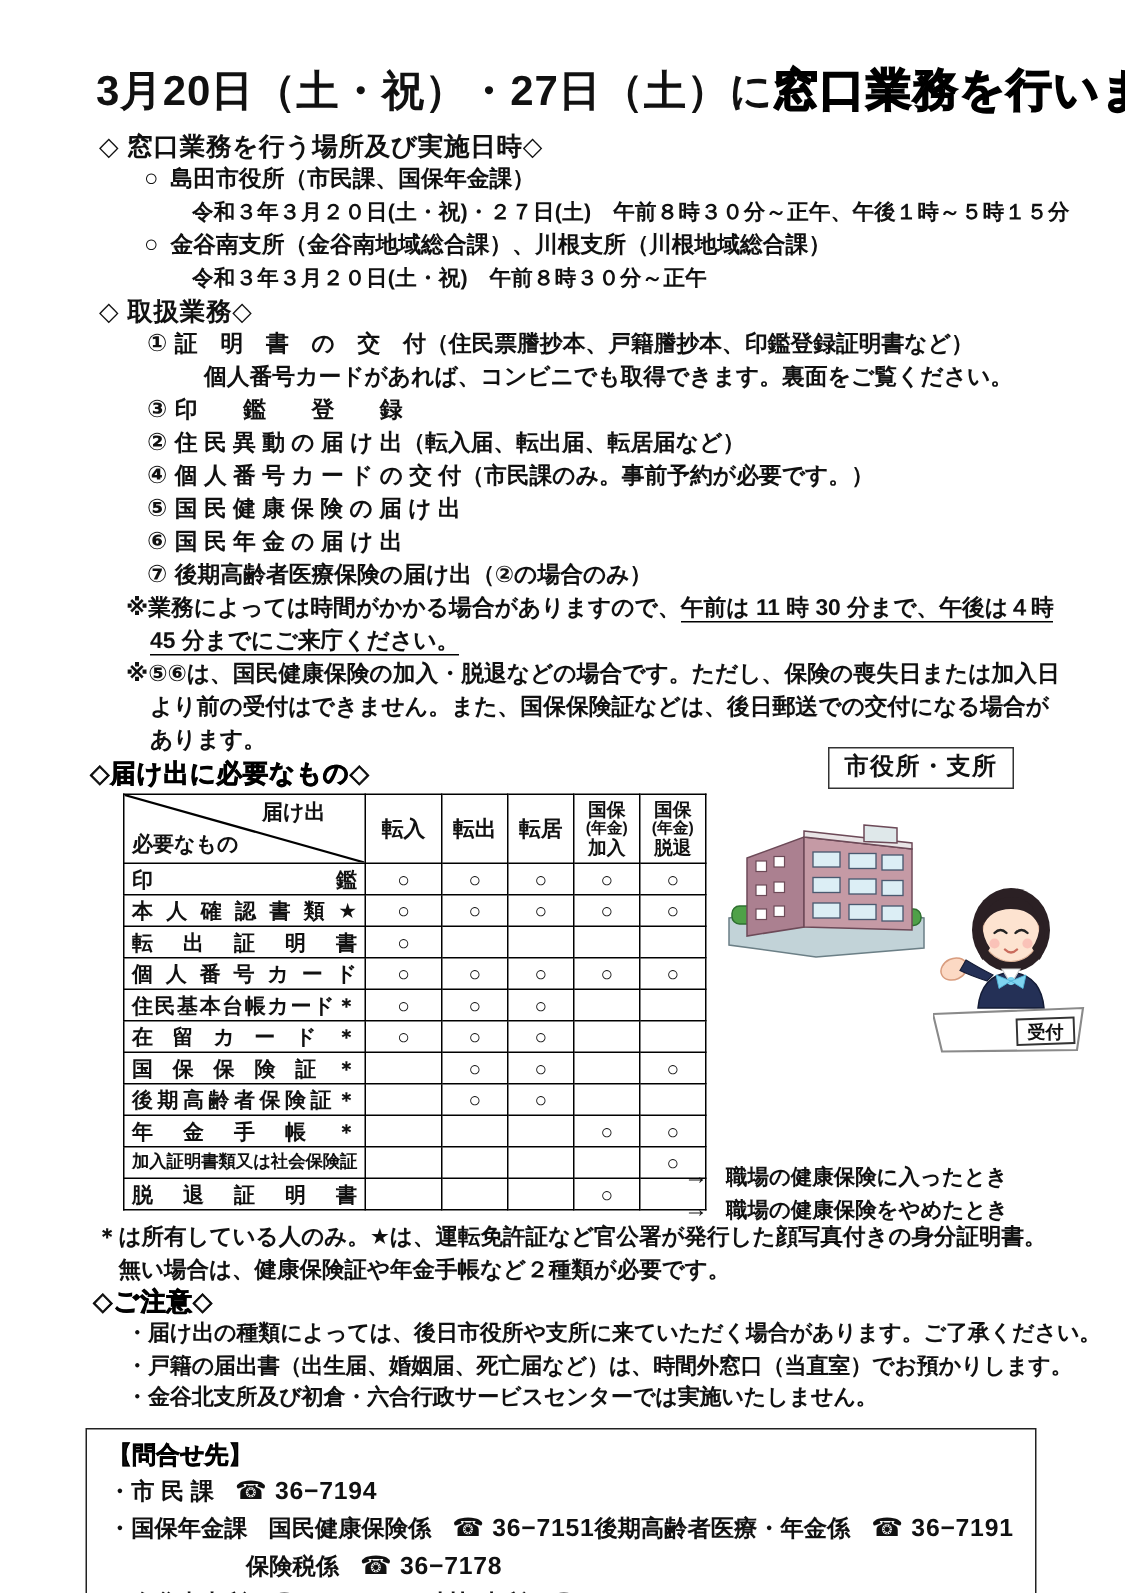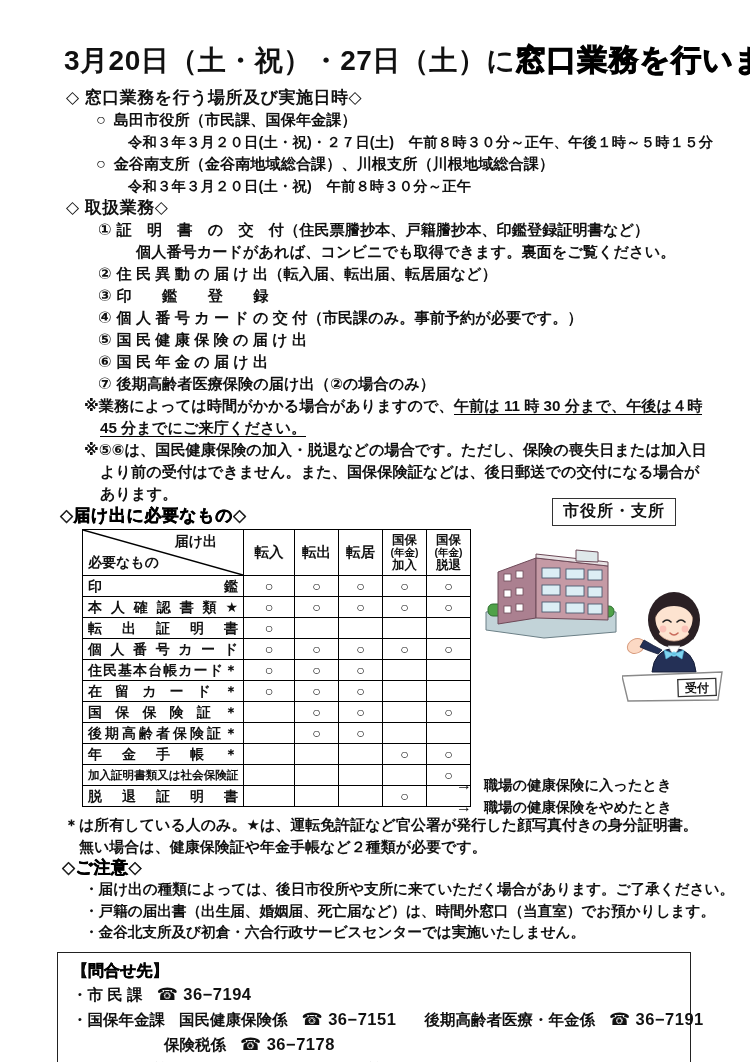--- a/index.html
+++ b/index.html
@@ -53,21 +53,21 @@
   .person { position:absolute; left:142px; top:92px; }
   
   .footnote { margin:7px 38px 0 64px; font-size:15px; line-height:21.5px; padding-left:15px; text-indent:-15px; }
   .notice-items { margin-left:84px; }
   .notice-items .ln { font-size:14.7px; line-height:21.5px; letter-spacing:-0.1px; }
   .contact { margin:8px 0 0 57px; width:634px; border:1.8px solid #222; padding:6px 12px 8px 14px; }
   .contact .c-head { font-size:16px; line-height:23px; -webkit-text-stroke:0.4px #000; }
   .c-row { font-size:15.5px; line-height:24px; white-space:nowrap; }
   .c-row.indent { margin-left:92px; }
   .c-row .seg { margin-right:14px; }
-  .c-row .phone { margin-right:28px; font-size:16.5px; letter-spacing:0.5px; }
+  .c-row .phone { font-size:16.5px; letter-spacing:0.5px; }
   .c-row .phone .pi { font-size:17px; margin-right:5px; }
   .c-row .seg:last-child, .c-row .phone:last-child { margin-right:0; }
 </style>
 </head>
 <body>
 
 <div class="page">
 
   <div class="title">
     <span class="t1">3月20日（土・祝）・27日（土）に</span><span class="t2">窓口業務を行います！</span>
@@ -82,22 +82,22 @@
     <div class="ln loc-item">
       <span class="bullet">○</span><span>金谷南支所（金谷南地域総合課）、川根支所（川根地域総合課）</span>
     </div>
     <div class="loc-sched">令和３年３月２０日(土・祝)　午前８時３０分～正午</div>
   </div>
 
   <div class="h">◇ 取扱業務◇</div>
   <div id="svc-list">
       <div class="ln svc-item"><span class="num">①</span><span>証　明　書　の　交　付（住民票謄抄本、戸籍謄抄本、印鑑登録証明書など）</span></div>
       <div class="svc-note">個人番号カードがあれば、コンビニでも取得できます。裏面をご覧ください。</div>
+      <div class="ln svc-item"><span class="num">③</span><span>印　　鑑　　登　　録</span></div>
       <div class="ln svc-item"><span class="num">②</span><span>住 民 異 動 の 届 け 出（転入届、転出届、転居届など）</span></div>
-      <div class="ln svc-item"><span class="num">③</span><span>印　　鑑　　登　　録</span></div>
       <div class="ln svc-item"><span class="num">④</span><span>個 人 番 号 カ ー ド の 交 付（市民課のみ。事前予約が必要です。）</span></div>
       <div class="ln svc-item"><span class="num">⑤</span><span>国 民 健 康 保 険 の 届 け 出</span></div>
       <div class="ln svc-item"><span class="num">⑥</span><span>国 民 年 金 の 届 け 出</span></div>
       <div class="ln svc-item"><span class="num">⑦</span><span>後期高齢者医療保険の届け出（②の場合のみ）</span></div>
     </div>
   <div class="note">
     <span>※業務によっては時間がかかる場合がありますので、</span><span class="ul">午前は 11 時 30 分まで、午後は４時 45 分までにご来庁ください。</span>
   </div>
   <div class="note">※⑤⑥は、国民健康保険の加入・脱退などの場合です。ただし、保険の喪失日または加入日より前の受付はできません。また、国保保険証などは、後日郵送での交付になる場合があります。</div>
 

